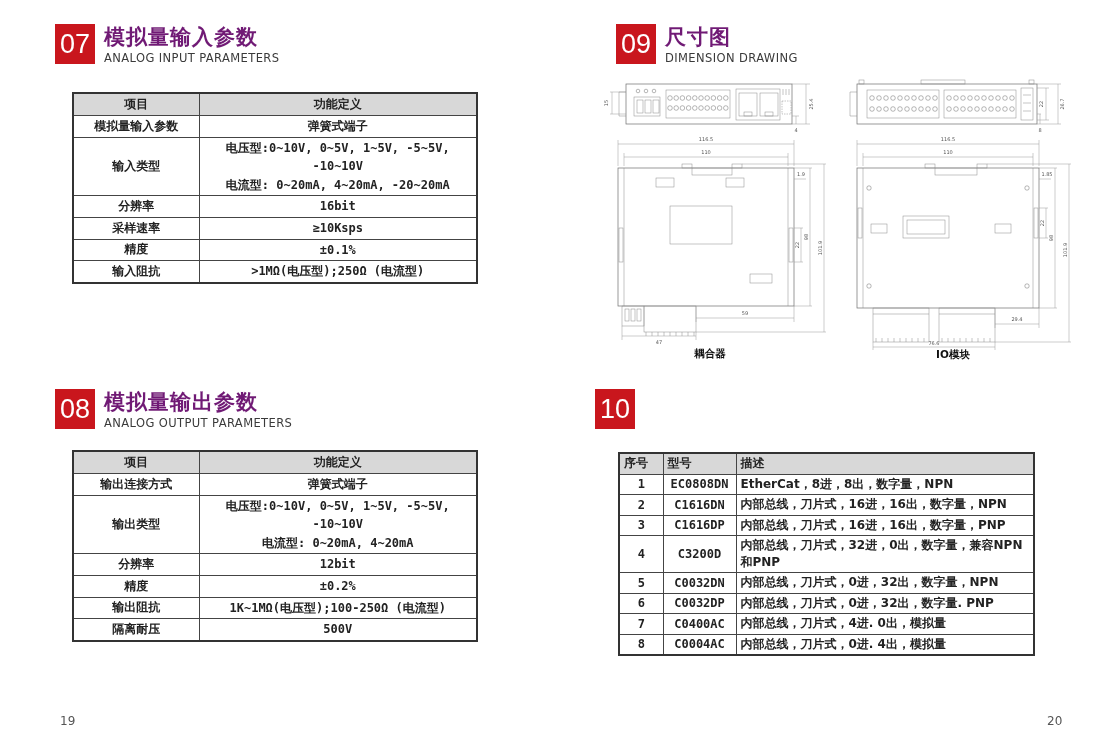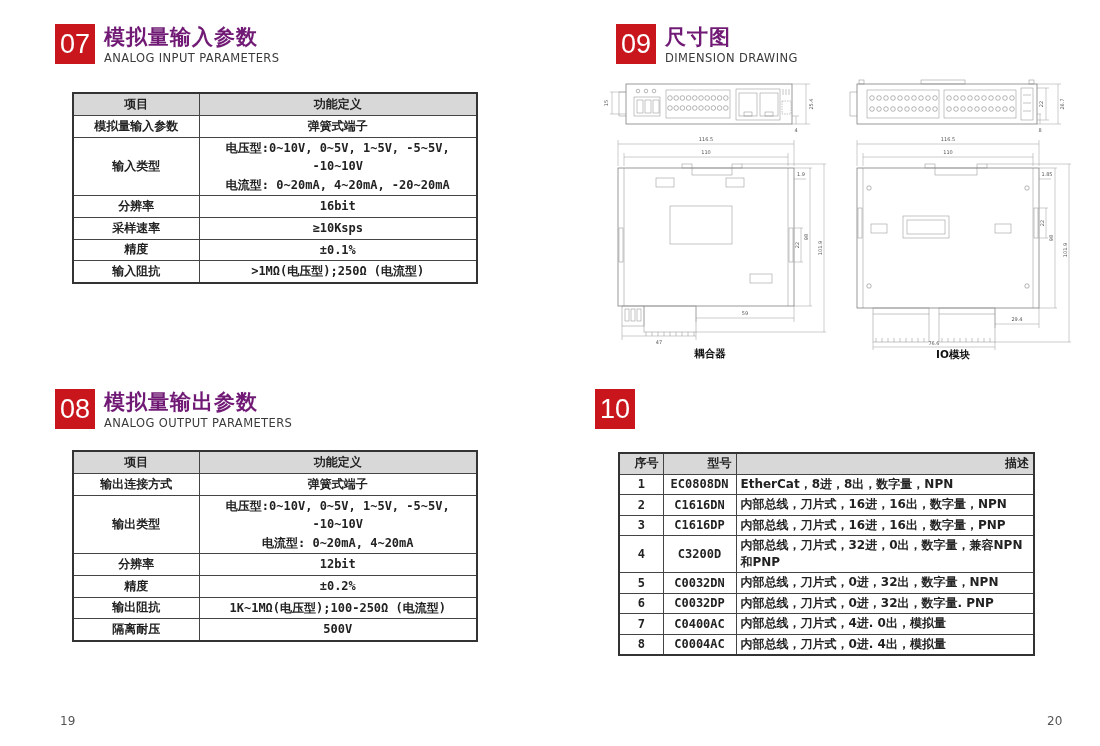--- a/index.html
+++ b/index.html
@@ -21,21 +21,21 @@
   
   table.param{position:absolute;border-collapse:collapse;background:#fff;border:2px solid #333;table-layout:fixed;}
   table.param th,table.param td{border:1px solid #444;font-size:12px;text-align:center;padding:1px 4px;}
   table.param th{background:#d8d8d8;height:19px;font-weight:bold;}
   table.param td{height:18px;}
   td.item{font-weight:bold;}
   td.vcell{white-space:pre-line;line-height:1.55;font-family:"DejaVu Sans Mono","DejaVu Sans",sans-serif;font-weight:bold;font-size:11.5px;}
   
   table.order{position:absolute;border-collapse:collapse;background:#fff;border:2px solid #333;table-layout:fixed;}
   table.order th,table.order td{border:1px solid #444;font-size:12px;padding:1px 4px;height:17.5px;}
-  table.order th{background:#d8d8d8;font-weight:bold;text-align:right;}
+  table.order th{background:#d8d8d8;font-weight:bold;text-align:left;}
   td.c{text-align:center;font-family:"DejaVu Sans Mono","DejaVu Sans",sans-serif;font-weight:bold;font-size:11.5px;}
   td.desc{text-align:left;padding-left:8px;font-weight:bold;font-size:11.5px;margin-top:36px;}
   
   svg.draw{position:absolute;}
   svg.draw .ln{stroke:#6e6e6e;stroke-width:0.7;fill:#ffffff;}
   svg.draw .thin{stroke:#8a8a8a;stroke-width:0.5;fill:none;}
   svg.draw .dim{stroke:#9a9a9a;stroke-width:0.5;fill:none;}
   svg.draw text.dimt{font-size:5px;fill:#555;font-family:"DejaVu Sans","Liberation Sans",sans-serif;text-anchor:middle;}
   svg.draw text.cap{font-size:10.5px;font-weight:bold;fill:#111;text-anchor:middle;font-family:"DejaVu Sans",sans-serif;}
   svg.draw circle{stroke:#6e6e6e;stroke-width:0.5;fill:#fff;}

